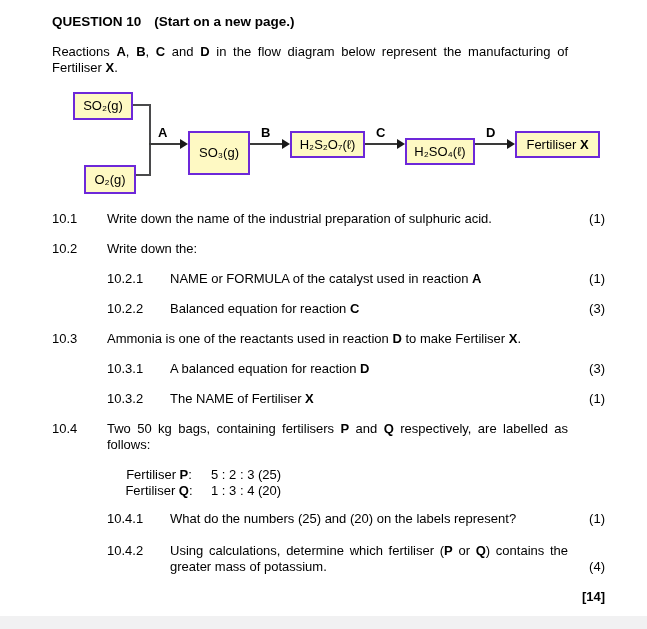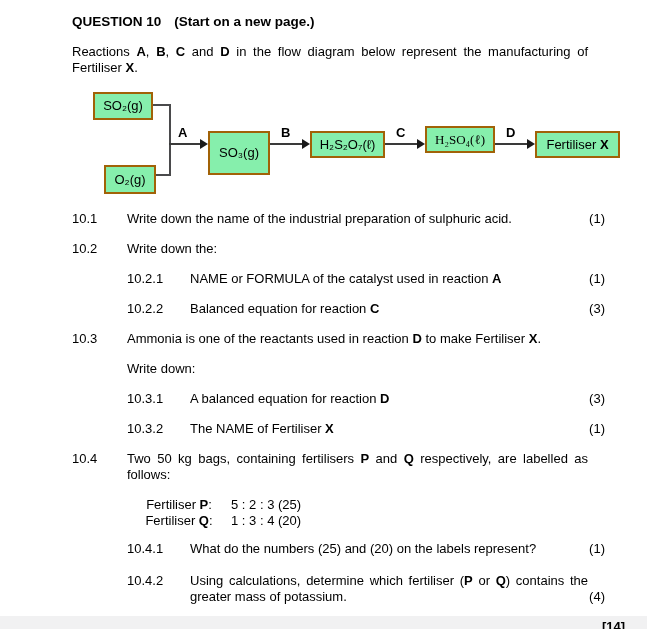--- a/index.html
+++ b/index.html
@@ -3,34 +3,34 @@
 <meta charset="utf-8">
 <style>
   * { margin:0; padding:0; box-sizing:border-box; }
   html,body { background:#fff; }
   .page {
     position:relative;
     width:647px; height:629px;
     background:#ffffff;
     font-family:"Liberation Sans","DejaVu Sans",sans-serif;
     font-size:13px; line-height:16px; color:#000;
-    padding:13px 42px 0 72px;
+    padding:13px 42px 0 52px;
     overflow:hidden;
   }
 
   .title-row { font-weight:bold; font-size:13.5px; line-height:17px; margin-bottom:14px; }
   .title-note { margin-left:13px; }
 
   .intro { text-align:justify; width:516px; margin-bottom:16px; }
 
   
   .diagram { position:relative; height:100px; margin-bottom:19px; }
   .dbox {
-    position:absolute; background:#86efac;
-    border:2px solid #a16207;
+    position:absolute; background:#fef9c3;
+    border:2px solid #6d28d9;
     display:flex; align-items:center; justify-content:center;
     font-size:13px; white-space:nowrap;
   }
   .dline { position:absolute; background:#4a4a4c; }
   .arrow { position:absolute; height:2px; background:#3a3a3a; }
   .arrow::after {
     content:""; position:absolute; right:-2px; top:-4px;
     border-left:8px solid #1a1a1a;
     border-top:5px solid transparent; border-bottom:5px solid transparent;
   }
@@ -77,21 +77,21 @@
     </div>
     <div class="dbox" style="left:32px; top:73px; width:52px; height:29px;">
       <span>O₂(g)</span>
     </div>
     <div class="dbox" style="left:136px; top:39px; width:62px; height:44px;">
       <span>SO₃(g)</span>
     </div>
     <div class="dbox" style="left:238px; top:39px; width:75px; height:27px;">
       <span>H₂S₂O₇(ℓ)</span>
     </div>
-    <div class="dbox" style="left:353px; top:34px; width:70px; height:27px;font-family:Liberation Serif, serif;">
+    <div class="dbox" style="left:353px; top:46px; width:70px; height:27px;">
       <span>H₂SO₄(ℓ)</span>
     </div>
     <div class="dbox" style="left:463px; top:39px; width:85px; height:27px;">
       <span><span>Fertiliser </span><span style="font-weight: bold;">X</span></span>
     </div>
 
     <div class="arrow" style="left:97px; top:51px; width:37px;"></div>
     <div class="arrow" style="left:198px; top:51px; width:38px;"></div>
     <div class="arrow" style="left:313px; top:51px; width:38px;"></div>
     <div class="arrow" style="left:423px; top:51px; width:38px;"></div>
@@ -123,24 +123,20 @@
     <span class="num">10.2.2</span>
     <span class="text"><span>Balanced equation for reaction </span><span style="font-weight: bold;">C</span></span>
     <span class="marks">(3)</span>
   </div>
 
   <div class="row">
     <span class="num">10.3</span>
     <span class="text"><span>Ammonia is one of the reactants used in reaction </span><span style="font-weight: bold;">D</span><span> to make Fertiliser </span><span style="font-weight: bold;">X</span><span>.</span></span>
   </div>
 
-  <div class="row">
-    <span class="num"></span>
-    <span class="text"><span>Write down:</span></span>
-  </div>
 
   <div class="row l2">
     <span class="num">10.3.1</span>
     <span class="text"><span>A balanced equation for reaction </span><span style="font-weight: bold;">D</span></span>
     <span class="marks">(3)</span>
   </div>
 
   <div class="row l2">
     <span class="num">10.3.2</span>
     <span class="text"><span>The NAME of Fertiliser </span><span style="font-weight: bold;">X</span></span>

